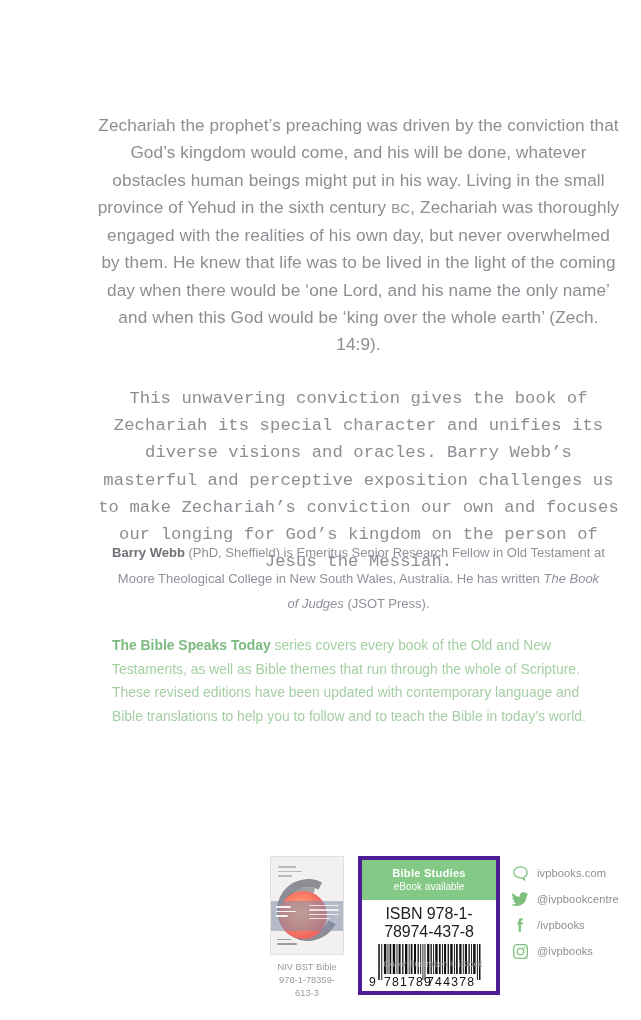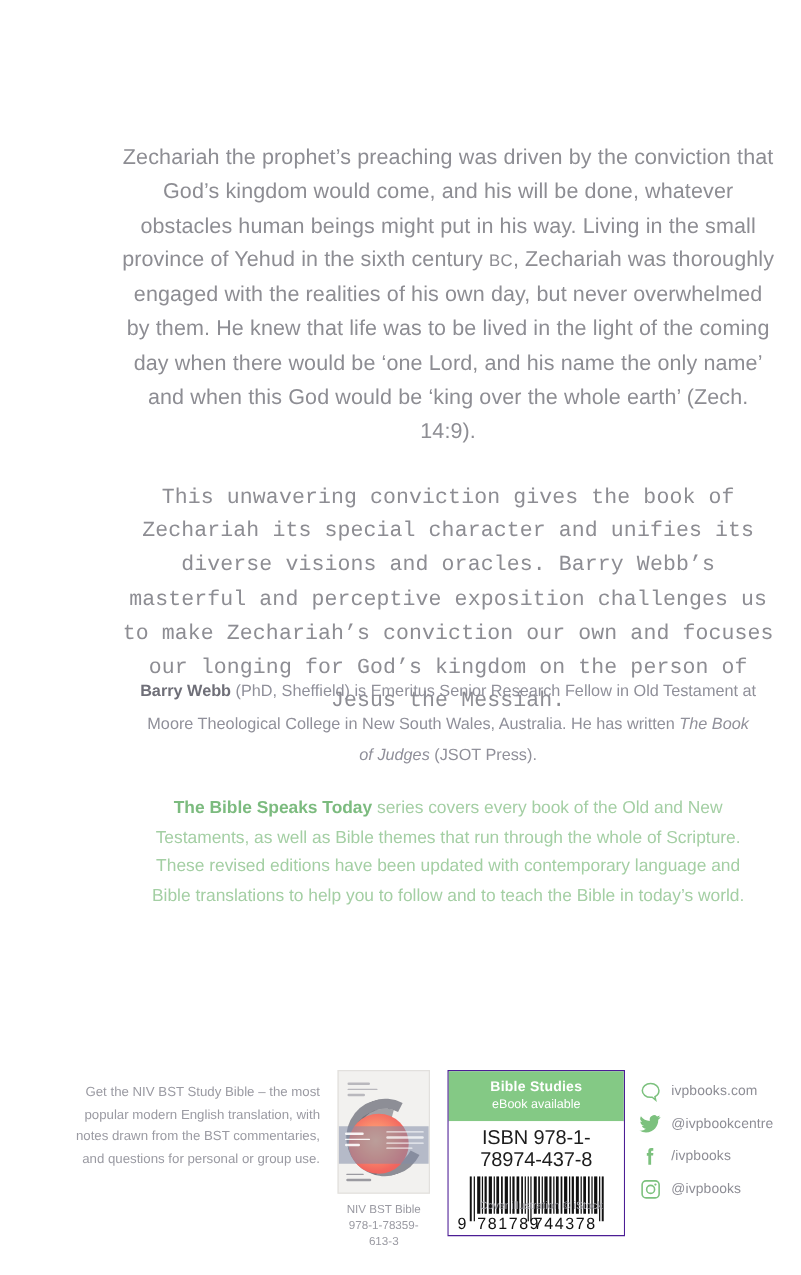--- a/index.html
+++ b/index.html
@@ -62,21 +62,21 @@
   }
   .bio b { color: #6f6f78; font-weight: 700; }
   .bio i { font-style: italic; }
 
   
   .series {
     position: absolute;
     left: 74px;
     right: 74px;
     top: 634px;
-    text-align: center;
+    text-align: left;
     font-size: 13.9px;
     line-height: 23.6px;
     color: #a4cfa4;
   }
   .series b { color: #7cbb7f; font-weight: 700; }
 
   
   .bottom {
     position: absolute;
     left: 0;
@@ -196,21 +196,21 @@
     line-height: 13px;
     color: #9a9aa2;
   }
 
   
   .isbn-block {
     position: absolute;
     left: 320px;
     top: 4px;
     width: 142px;
-    border: 1px solid #4c1d95;
+    border: 4px solid #4c1d95;
     background: #ffffff;
   }
   .isbn-head {
     background: #84c985;
     color: #ffffff;
     text-align: center;
     padding: 6px 2px 7px;
   }
   .isbn-head .h1 {
     font-size: 11.2px;
@@ -291,21 +291,20 @@
     <p class="para"><span>Zechariah the prophet’s preaching was driven by the conviction that God’s kingdom would come, and his will be done, whatever obstacles human beings might put in his way. Living in the small province of Yehud in the sixth century </span><span class="sc">BC</span><span>, Zechariah was thoroughly engaged with the realities of his own day, but never overwhelmed by them. He knew that life was to be lived in the light of the coming day when there would be ‘one Lord, and his name the only name’ and when this God would be ‘king over the whole earth’ (Zech. 14:9).</span></p>
     <p class="para">This unwavering conviction gives the book of Zechariah its special character and unifies its diverse visions and oracles. Barry Webb’s masterful and perceptive exposition challenges us to make Zechariah’s conviction our own and focuses our longing for God’s kingdom on the person of Jesus the Messiah.</p>
   </div>
 
   <div class="bio"><b>Barry Webb</b><span> (PhD, Sheffield) is Emeritus Senior Research Fellow in Old Testament at Moore Theological College in New South Wales, Australia. He has written </span><i>The Book of Judges</i><span> (JSOT Press).</span></div>
 
   <div class="series"><b>The Bible Speaks Today</b><span> series covers every book of the Old and New Testaments, as well as Bible themes that run through the whole of Scripture. These revised editions have been updated with contemporary language and Bible translations to help you to follow and to teach the Bible in today’s world.</span></div>
 
   <div class="bottom">
 
-    <div class="promo">Get the NIV BST Study Bible – the most popular modern English translation, with notes drawn from the BST commentaries, and questions for personal or group use.</div>
 
     <div class="thumb-wrap">
       <div class="thumb">
         <div class="tw-top-txt">
             <i></i>
             <i></i>
             <i></i>
           </div>
         <div class="ring"></div>
         <div class="ring2"></div>

